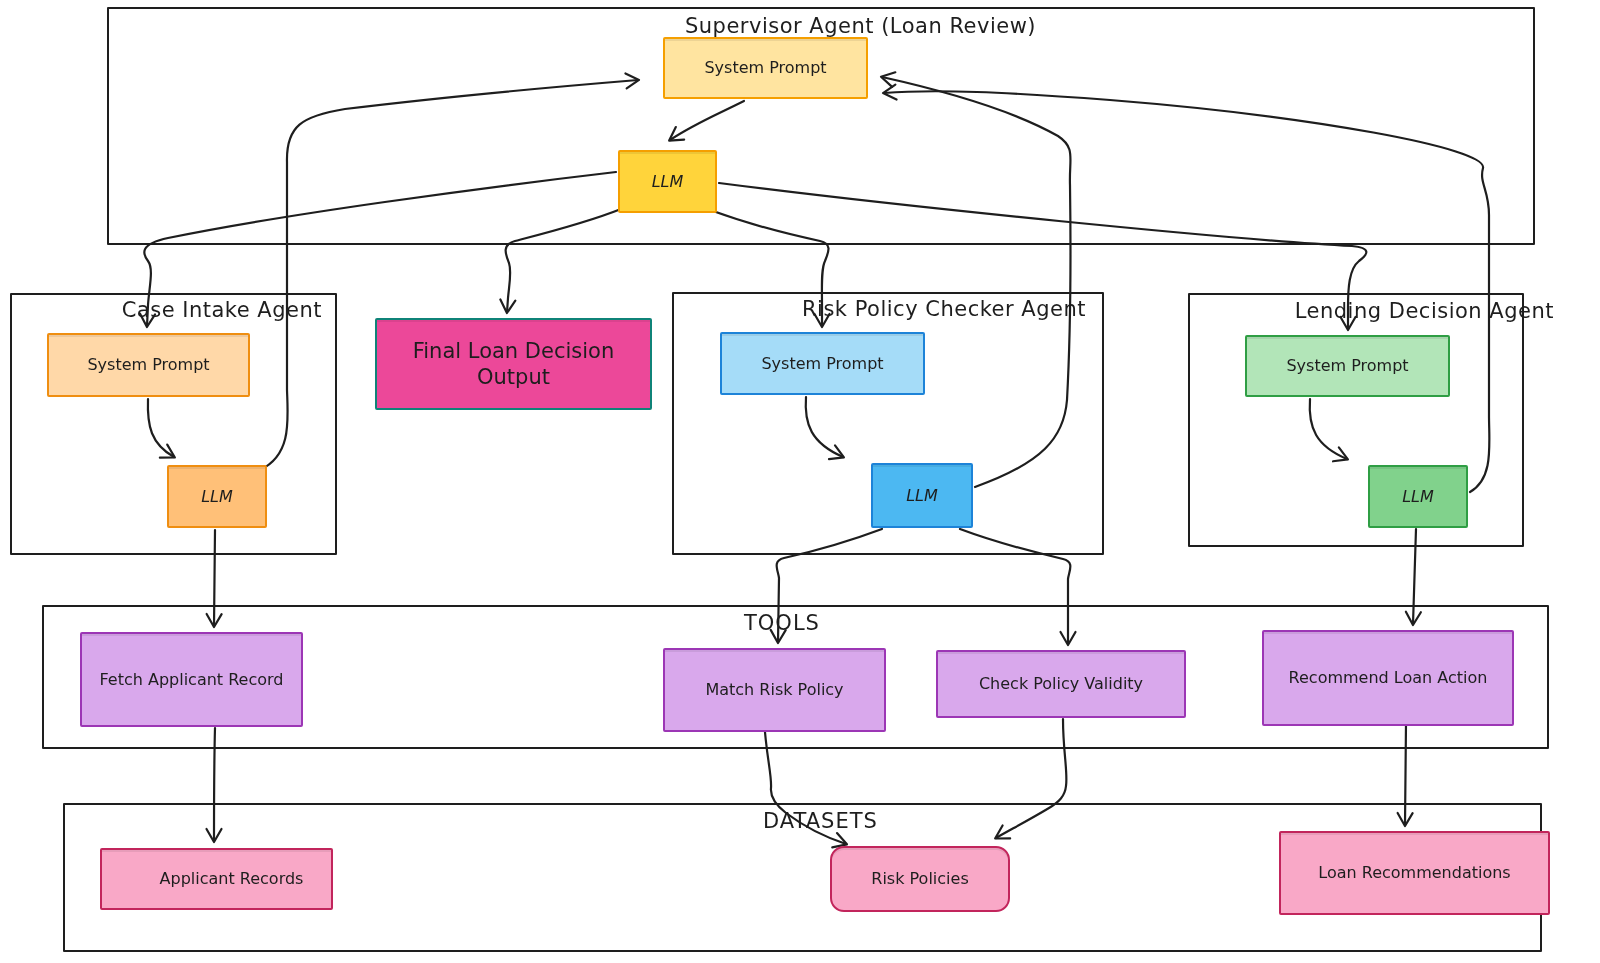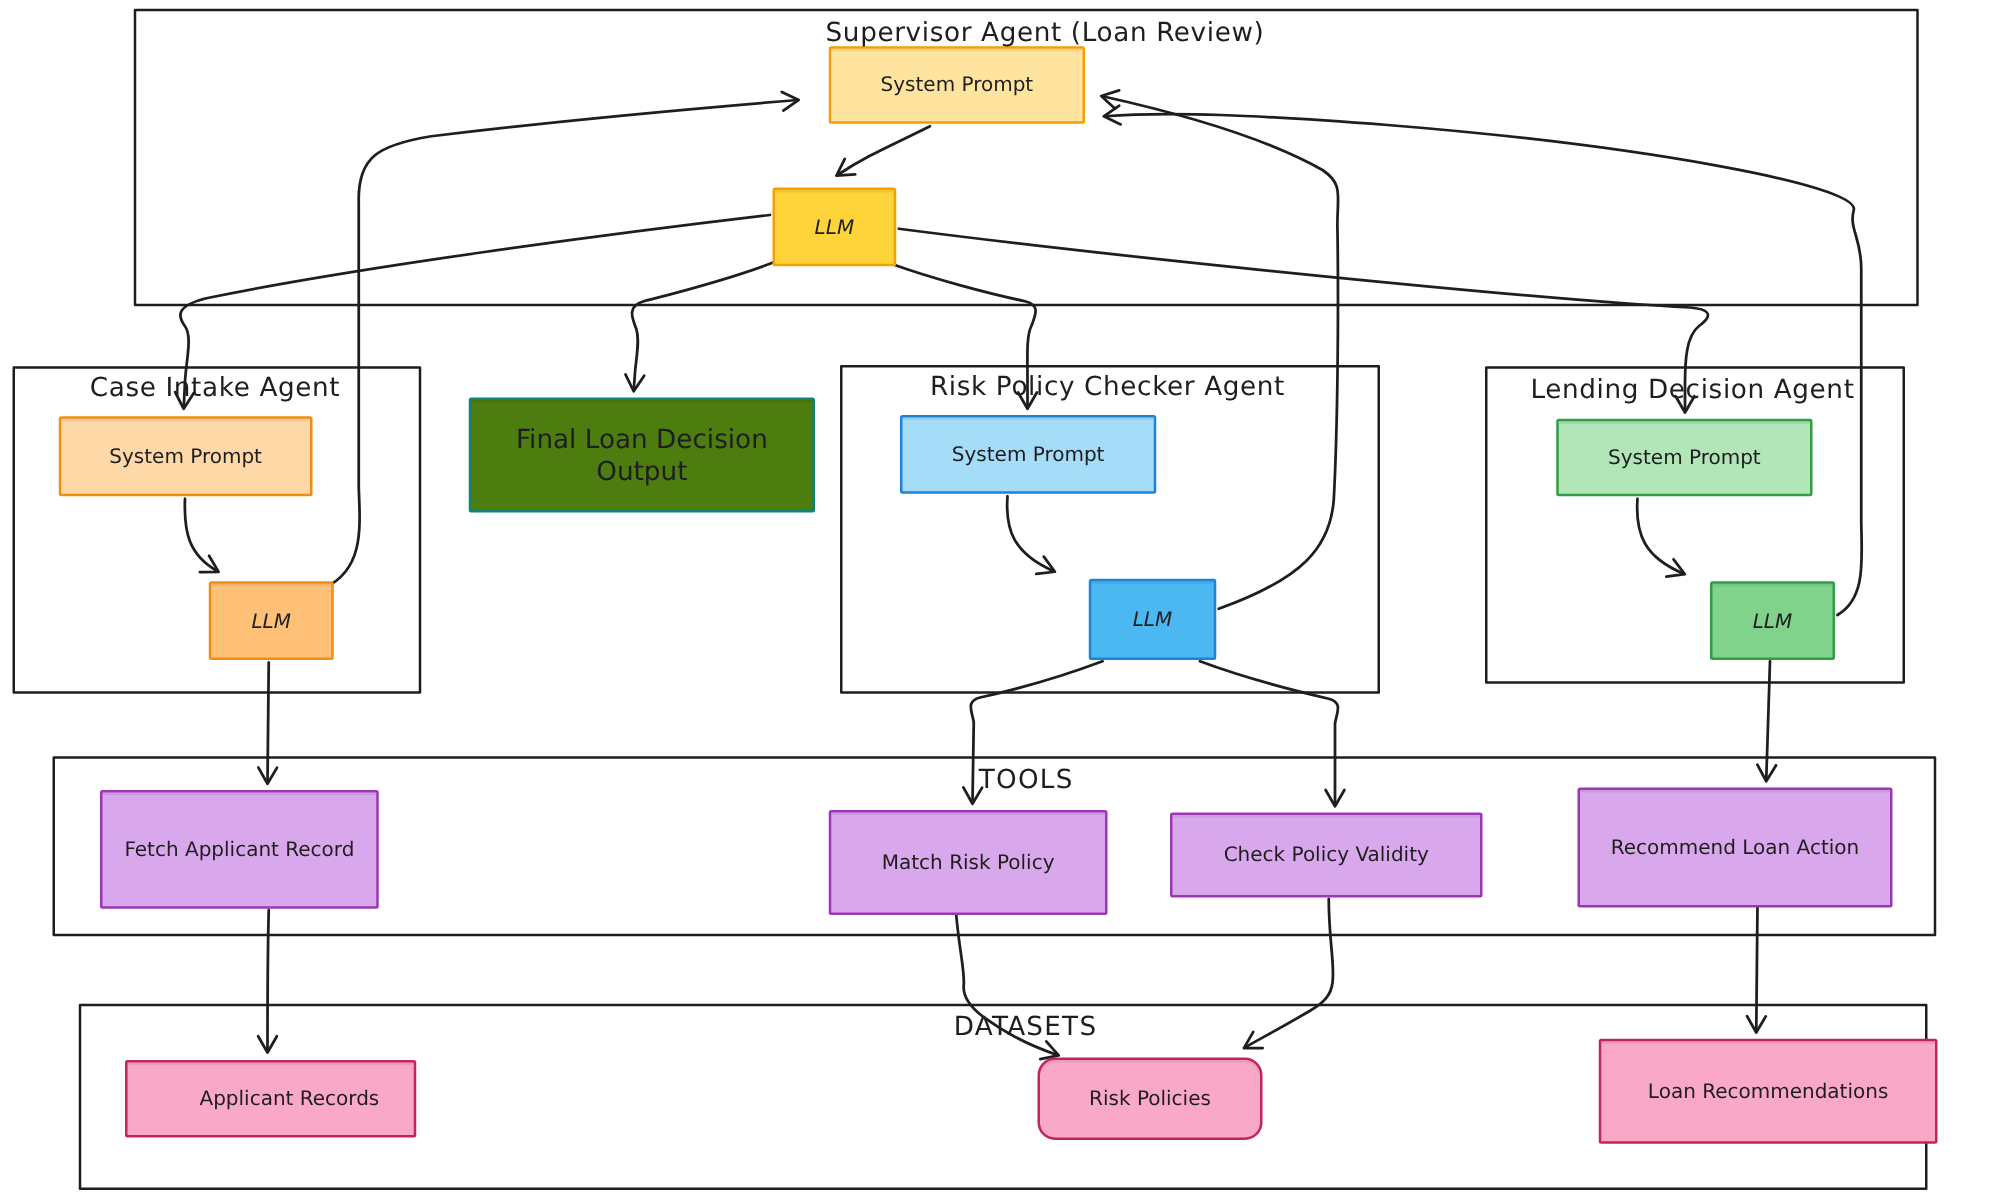--- a/index.html
+++ b/index.html
@@ -6,38 +6,38 @@
   body{
     width:1600px;height:963px;position:relative;background:#ffffff;
     font-family:"DejaVu Sans","Liberation Sans",sans-serif;color:#1e1e1e;
     overflow:hidden;
   }
   .container{
     position:absolute;border:2.2px solid #1e1e1e;background:transparent;
     border-radius:1px;z-index:1;
   }
   .group-title{
-    position:absolute;font-size:21px;text-align:center;z-index:4;
+    position:absolute;font-size:21px;text-align:right;z-index:4;
     letter-spacing:0.5px;white-space:nowrap;
   }
   .section-label{
     position:absolute;font-size:21px;z-index:4;letter-spacing:1px;white-space:nowrap;
   }
   .node{
     position:absolute;border:2.4px solid;border-radius:2px;
     display:flex;align-items:center;justify-content:center;text-align:center;
     font-size:16px;line-height:1.25;z-index:3;padding:2px 6px;box-sizing:border-box;
     box-shadow:inset 0 2px 0 rgba(0,0,0,0.07);
   }
   
   .c-yellow-light{background:#ffe4a0;border-color:#f59f00;}
   .c-yellow{background:#ffd43b;border-color:#f59f00;}
   .c-orange-light{background:#ffd8a8;border-color:#ef8e11;}
   .c-orange{background:#ffc078;border-color:#ef8e11;}
-  .c-teal{background:#4d7c0f;border-color:#0f8378;}
+  .c-teal{background:#ec4899;border-color:#0f8378;}
   .c-blue-light{background:#a5dcf8;border-color:#1d83d8;}
   .c-blue{background:#4cb8f2;border-color:#1d83d8;}
   .c-green-light{background:#b2e5b8;border-color:#2f9e44;}
   .c-green{background:#81d28c;border-color:#2f9e44;}
   .c-purple{background:#d9a8ec;border-color:#9c36b5;}
   .c-pink{background:#f9a8c7;border-color:#c2255c;}
   #edge-layer{
     position:absolute;left:0;top:0;width:1600px;height:963px;z-index:2;
     pointer-events:none;
   }
@@ -52,21 +52,21 @@
 <div class="container" style="left:10px;top:293px;width:323px;height:258px;"></div>
 <div class="group-title" style="left:22px;top:298px;width:300px;">Case Intake Agent</div>
 
 <div class="container" style="left:672px;top:292px;width:428px;height:259px;"></div>
 <div class="group-title" style="left:686px;top:297px;width:400px;">Risk Policy Checker Agent</div>
 
 <div class="container" style="left:1188px;top:293px;width:332px;height:250px;"></div>
 <div class="group-title" style="left:1154px;top:299px;width:400px;">Lending Decision Agent</div>
 
 <div class="container" style="left:42px;top:605px;width:1503px;height:140px;"></div>
-<div class="section-label" style="left:783px;top:611px;">TOOLS</div>
+<div class="section-label" style="left:744px;top:611px;">TOOLS</div>
 
 <div class="container" style="left:63px;top:803px;width:1475px;height:145px;"></div>
 <div class="section-label" style="left:763px;top:809px;">DATASETS</div>
 
 <svg id="edge-layer" viewBox="0 0 1600 963" xmlns="http://www.w3.org/2000/svg">
   <defs>
     <marker id="ah" viewBox="-16 -10 18 20" refX="-1" refY="0" markerWidth="20" markerHeight="20" markerUnits="userSpaceOnUse" orient="auto">
       <path d="M -13 -7.5 L 0 0 L -13 7.5" fill="none" stroke="#1e1e1e" stroke-width="2.4" stroke-linecap="round" stroke-linejoin="round"></path>
     </marker>
   </defs>

